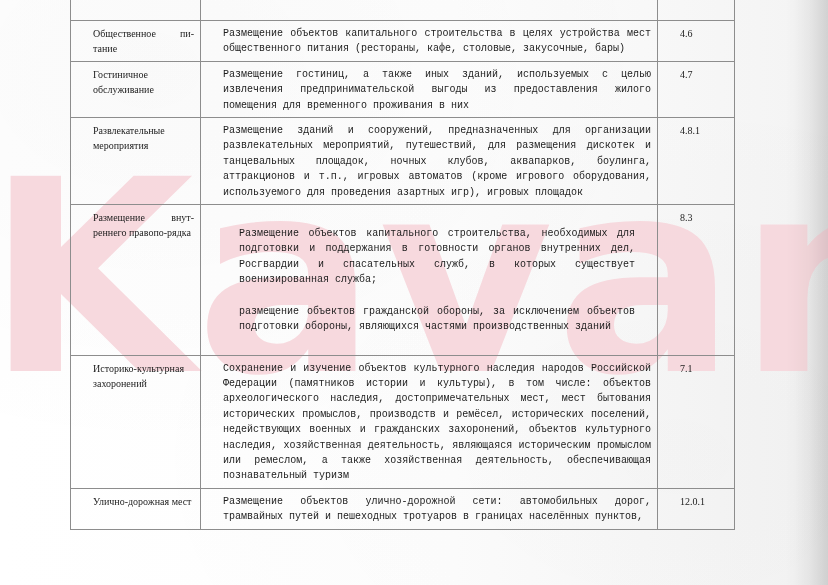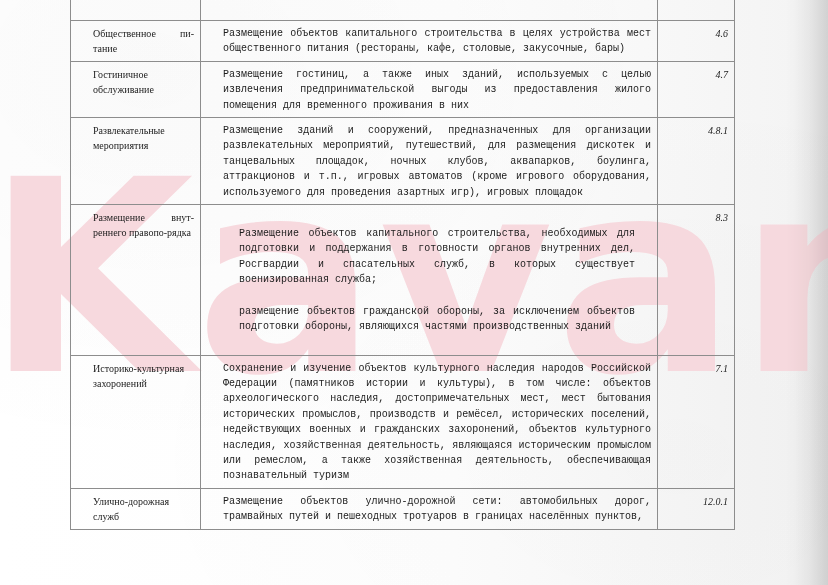--- a/index.html
+++ b/index.html
@@ -91,23 +91,22 @@
     text-align-last: left;
     hyphens: manual;
   }
   td.cell-desc {
     text-align: justify;
     text-align-last: left;
     hyphens: manual;
     font-family: Liberation Mono, monospace;
   }
   td.cell-code {
-    text-align: right;
+    text-align: left;
     padding-top: 5px;
-    font-style: italic;
   }
   td.pad-row {
     height: 62px;
     padding: 0;
   }
   .desc-p { margin: 16px; }
   .desc-p + .desc-p { margin-top: 0; }
 </style>
 </head>
 <body>
@@ -160,21 +159,21 @@
           <td class="cell-code">8.3</td>
         </tr>
 
         <tr>
           <td class="cell-name">Историко-культурная захоронений</td>
           <td class="cell-desc">Сохранение и изучение объектов культурного наследия народов Российской Федерации (памятников истории и культуры), в том числе: объектов археологического наследия, достопримечательных мест, мест бытования исторических промыслов, производств и ремёсел, исторических поселений, недействующих военных и гражданских захоронений, объектов культурного наследия, хозяйственная деятельность, являющаяся историческим промыслом или ремеслом, а также хозяйственная деятельность, обеспечивающая познавательный туризм</td>
           <td class="cell-code">7.1</td>
         </tr>
 
         <tr>
-          <td class="cell-name">Улично-дорожная служб</td>
+          <td class="cell-name">Улично-дорожная мест</td>
           <td class="cell-desc">Размещение объектов улично-дорожной сети: автомобильных дорог, трамвайных путей и пешеходных тротуаров в границах населённых пунктов,</td>
           <td class="cell-code">12.0.1</td>
         </tr>
 
       </tbody>
     </table>
   </div>
 
   <div id="page-edge"></div>
 </div>

